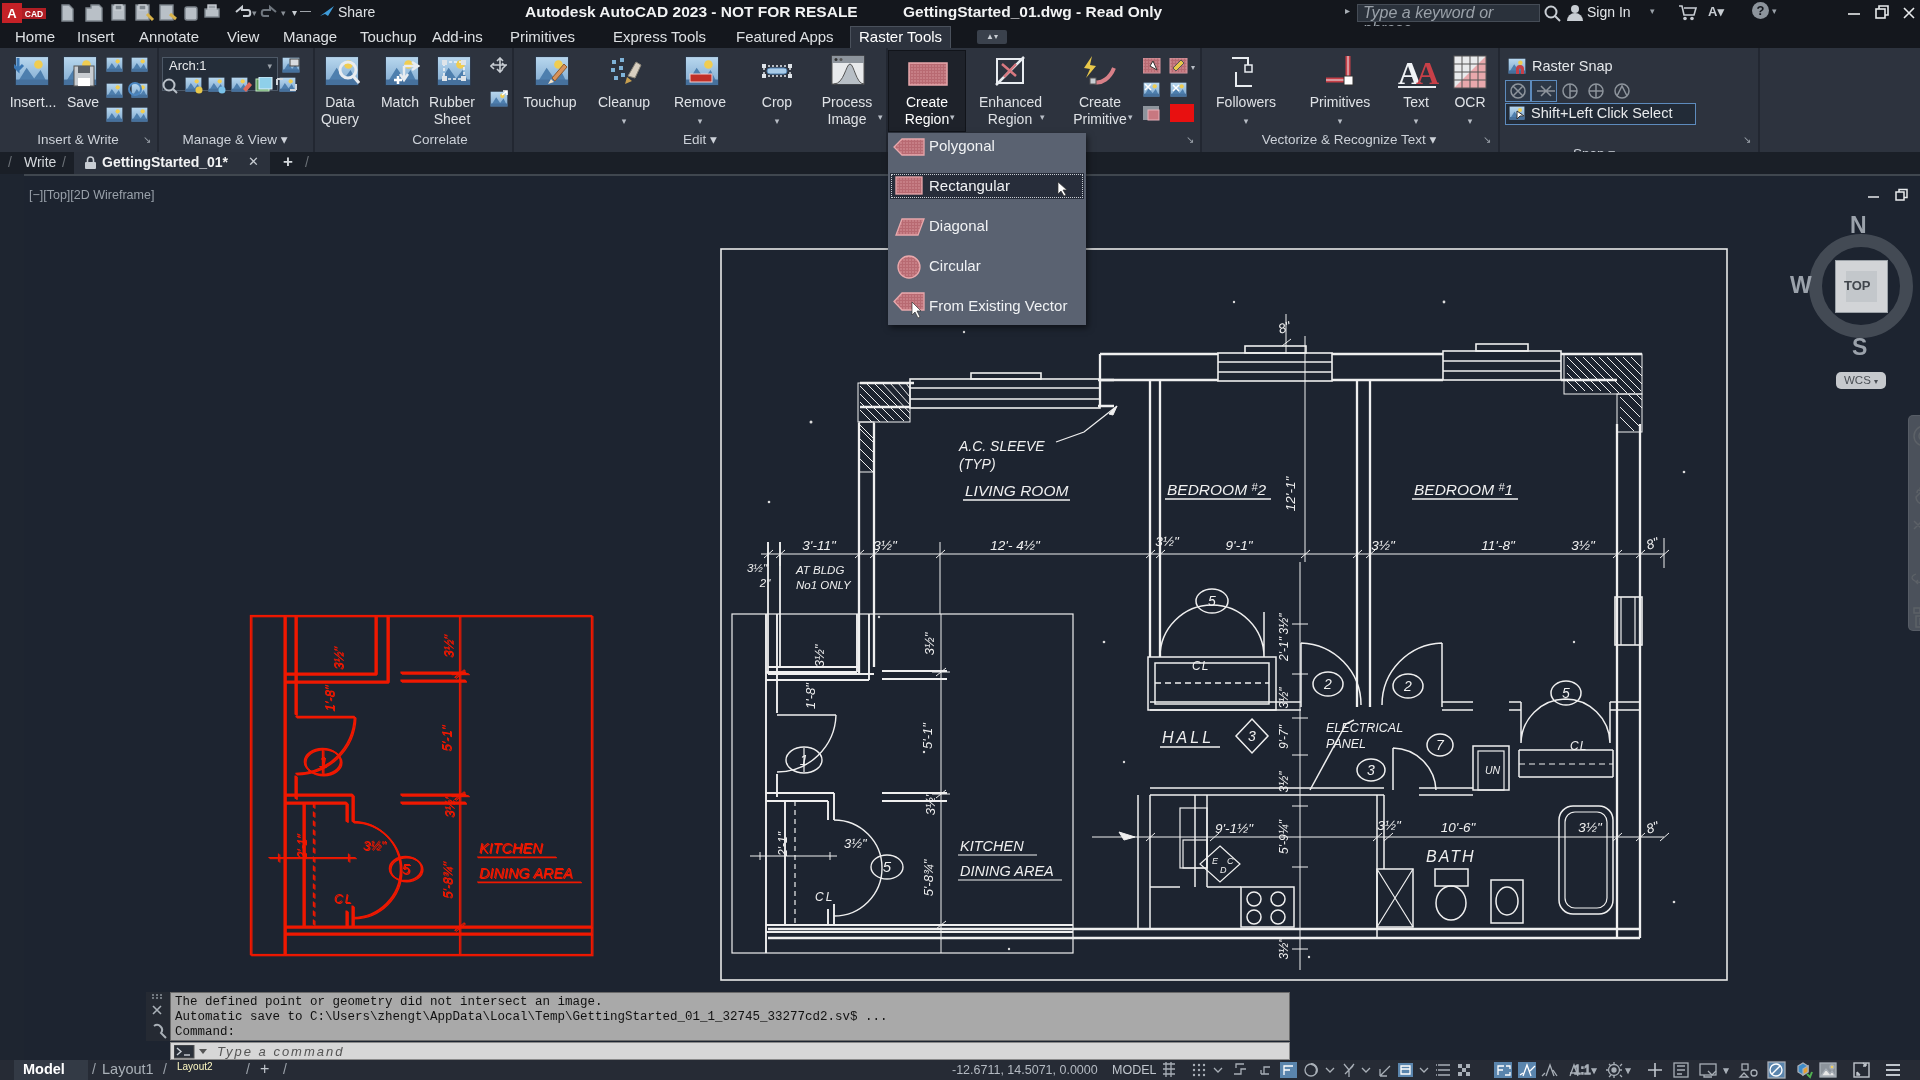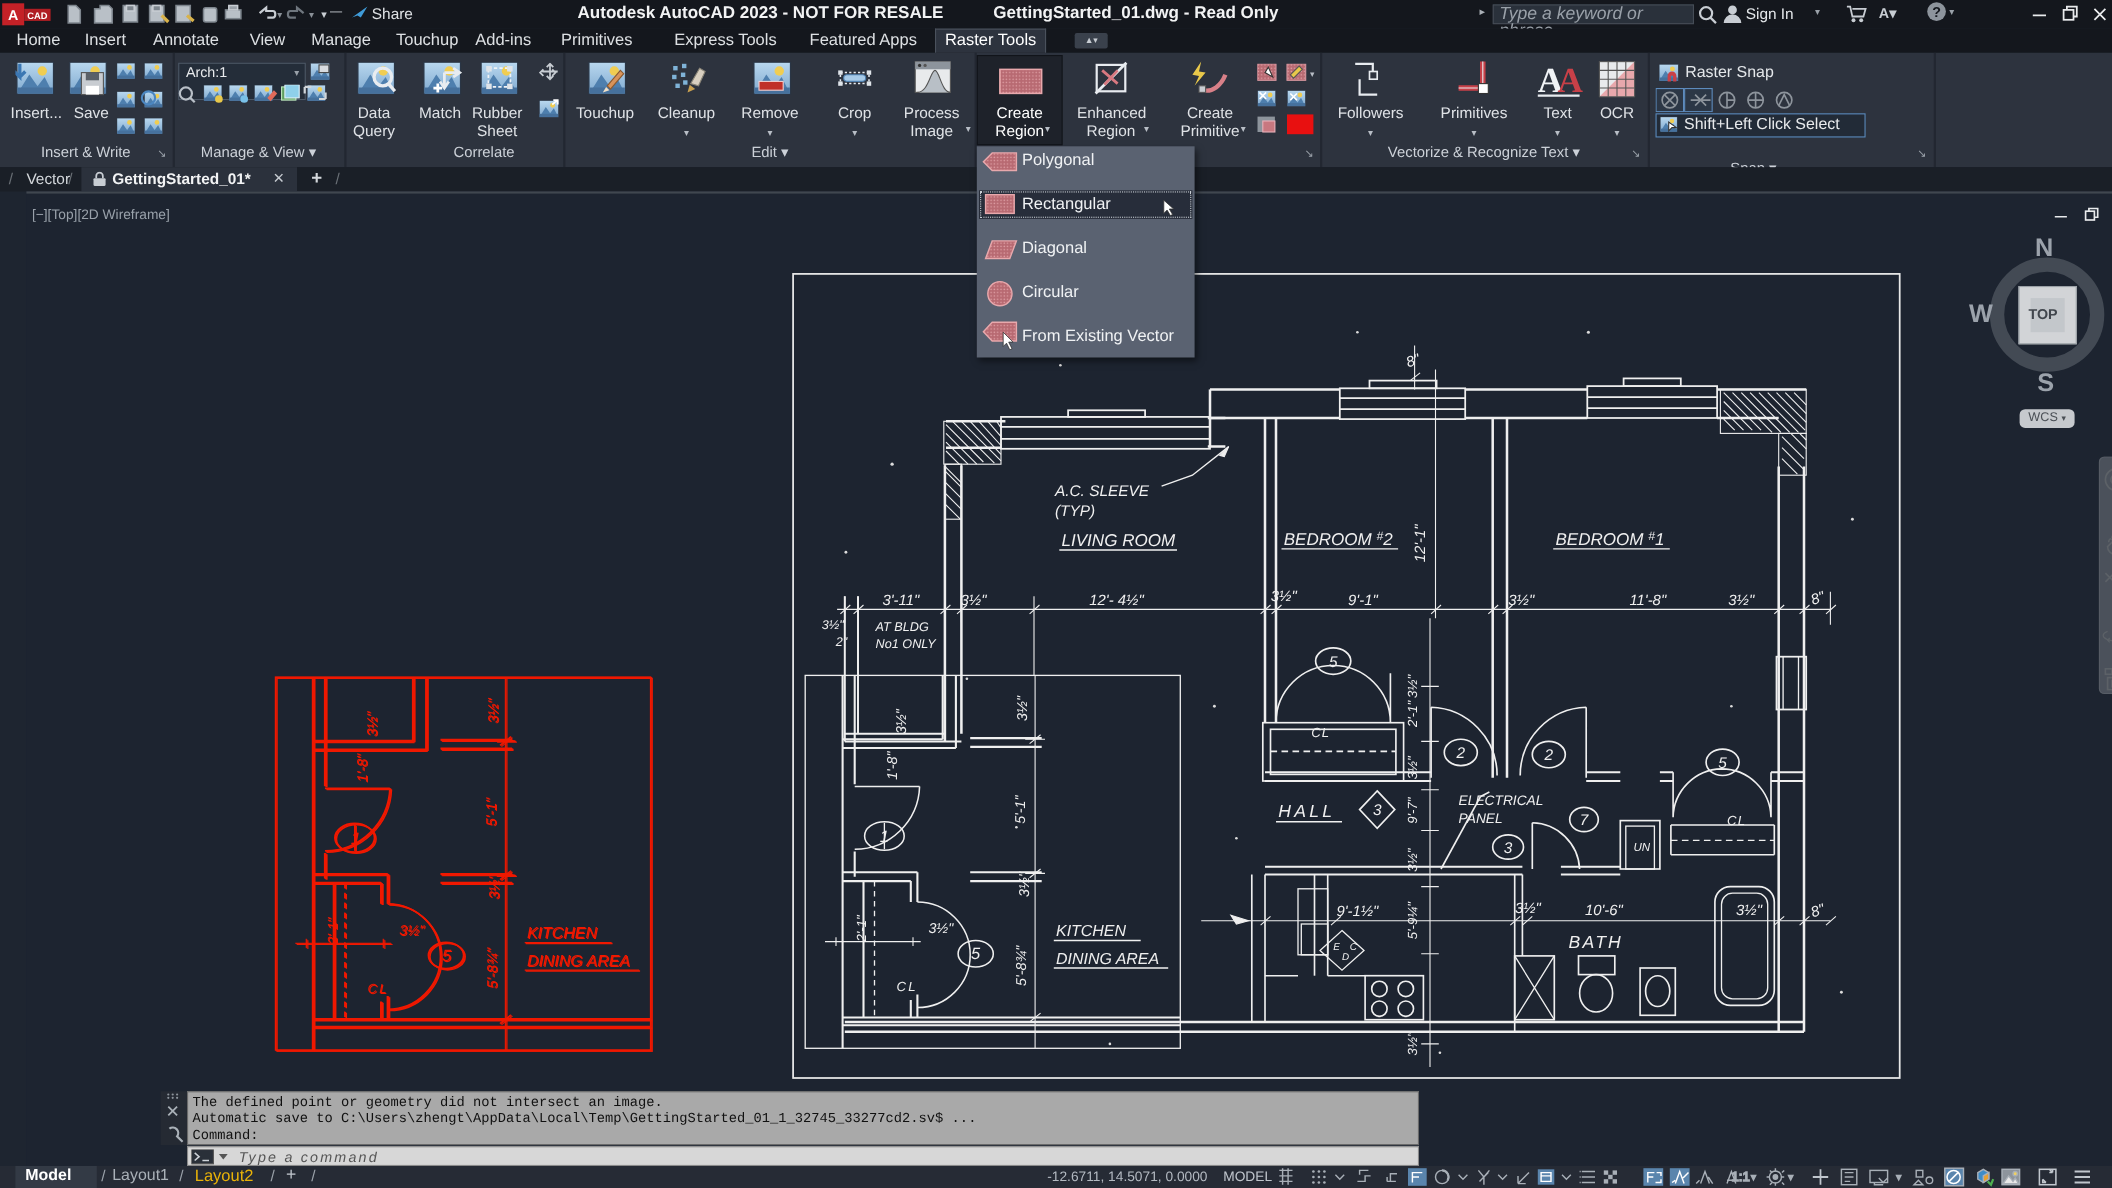--- a/index.html
+++ b/index.html
@@ -345,21 +345,21 @@
   <div class="abs" style="left:1505px;top:55px;width:191px;height:22px;border:1px solid #5d8bbd;background:#222b37;"></div>
   <svg class="abs" style="left:1509px;top:58px" width="18" height="16">
       <use href="#img" width="16" height="14"></use>
       <path d="M8 5 v8 l3 -3 h4 z" fill="#fff" stroke="#333"></path>
     </svg>
   <div class="abs" style="left:1531px;top:57px;color:#e8eaec;font-size:14.5px;">Shift+Left Click Select</div>
 </div>
 
 <div class="abs" id="filetabs">
   <span class="sep" style="left:8px;">/</span>
-  <span class="abs" style="left:24px;top:2px;color:#d4d8dc;font-size:14px;">Vector</span>
+  <span class="abs" style="left:24px;top:2px;color:#d4d8dc;font-size:14px;">Write</span>
   <span class="sep" style="left:62px;">/</span>
   <div class="abs" style="left:74px;top:0;width:196px;height:22px;background:#2b313c;"></div>
   <svg class="abs" style="left:84px;top:4px" width="13" height="14">
       <rect x="1" y="6" width="11" height="7" rx="1" fill="#c8cdd3"></rect>
       <path d="M3.5 6 v-2 a3 3 0 0 1 6 0 v2" stroke="#c8cdd3" stroke-width="1.6" fill="none"></path>
     </svg>
   <span class="abs" style="left:102px;top:2px;color:#f2f3f4;font-size:14px;font-weight:bold;">GettingStarted_01*</span>
   <span class="abs" style="left:248px;top:2px;color:#c8cdd3;font-size:13px;">✕</span>
   <span class="abs" style="left:283px;top:0px;color:#d4d8dc;font-size:17px;font-weight:bold;">+</span>
   <span class="sep" style="left:305px;">/</span>
@@ -721,21 +721,21 @@
   </svg>
   <span class="abs" style="left:46px;top:1px;font-style:italic;color:#555;letter-spacing:2px;">Type a command</span>
 </div>
 
 <div class="abs" id="statusbar">
   <div class="abs" style="left:14px;top:0;width:74px;height:20px;background:#333a45;"></div>
   <span class="abs" style="left:23px;top:1px;color:#fff;font-size:14.5px;font-weight:bold;">Model</span>
   <span class="abs" style="left:92px;top:1px;color:#9aa1a9;font-size:14px;">/</span>
   <span class="abs" style="left:102px;top:1px;color:#aab1b8;font-size:14.5px;">Layout1</span>
   <span class="abs" style="left:163px;top:1px;color:#9aa1a9;font-size:14px;">/</span>
-  <span class="abs" style="left:177px;top:1px;color:#eab308;font-size:15px;">Layout2</span>
+  <span class="abs" style="left:177px;top:1px;color:#fef9c3;font-size:10px;">Layout2</span>
   <span class="abs" style="left:246px;top:1px;color:#9aa1a9;font-size:14px;">/</span>
   <span class="abs" style="left:260px;top:0px;color:#c0c6cd;font-size:16px;">+</span>
   <span class="abs" style="left:283px;top:1px;color:#9aa1a9;font-size:14px;">/</span>
   <span class="abs" style="left:952px;top:3px;color:#b4bac2;font-size:12.5px;">-12.6711, 14.5071, 0.0000</span>
   <span class="abs" style="left:1112px;top:3px;color:#c0c6cd;font-size:12.5px;">MODEL</span>
   <svg class="abs" style="left:1158px;top:0" width="762" height="20">
     <g stroke="#a8afb7" stroke-width="1.3" fill="none">
       <path d="M5 4 h12 M5 9 h12 M5 14 h12 M8 2 v15 M13 2 v15"></path>
       <g fill="#a8afb7" stroke="none">
           <circle cx="36" cy="5" r="1.2"></circle>

